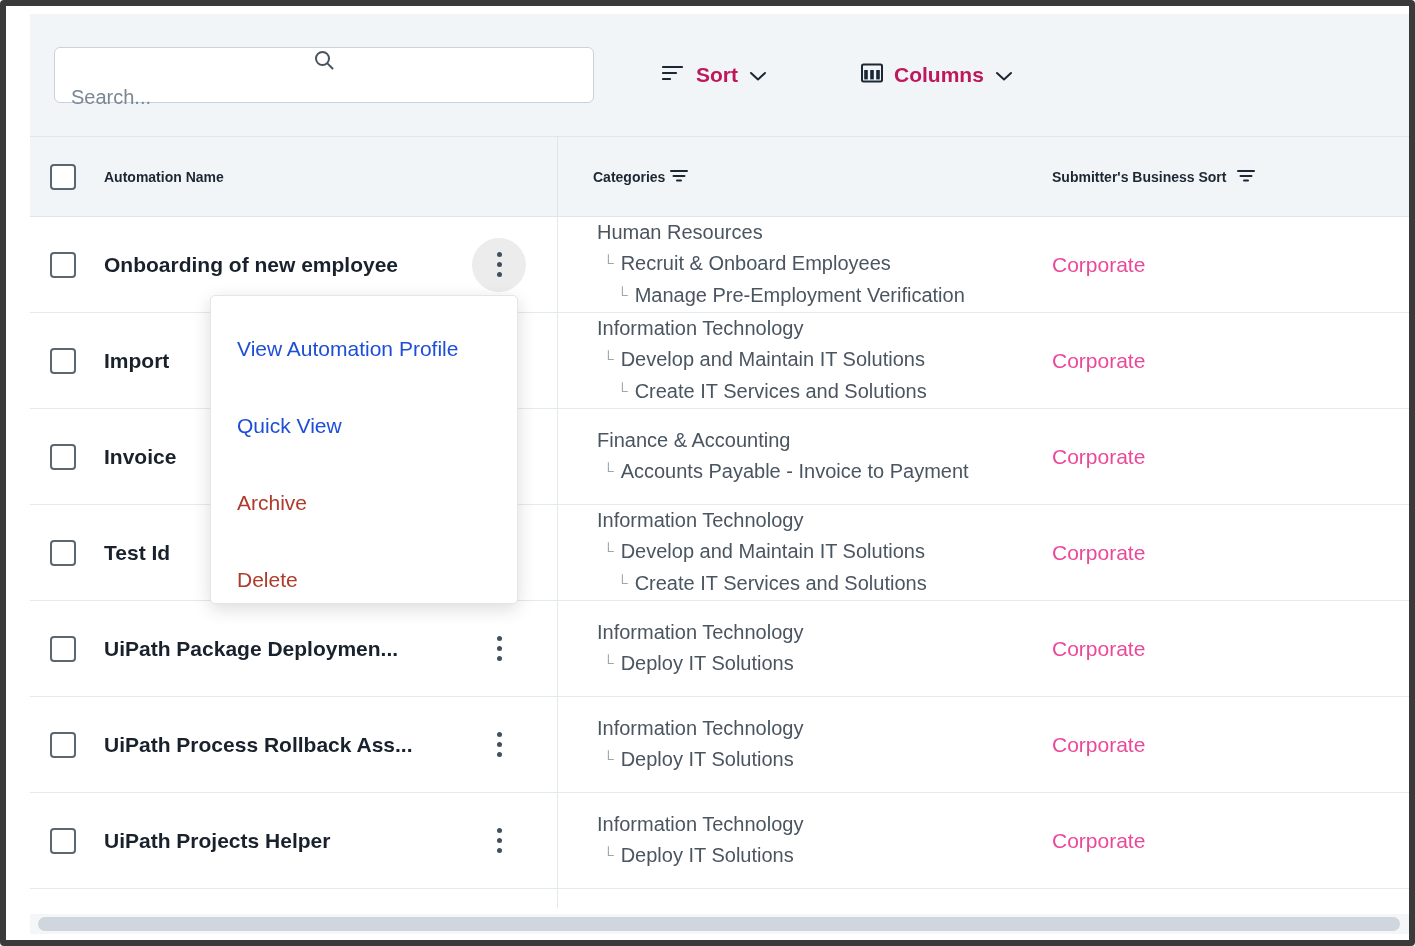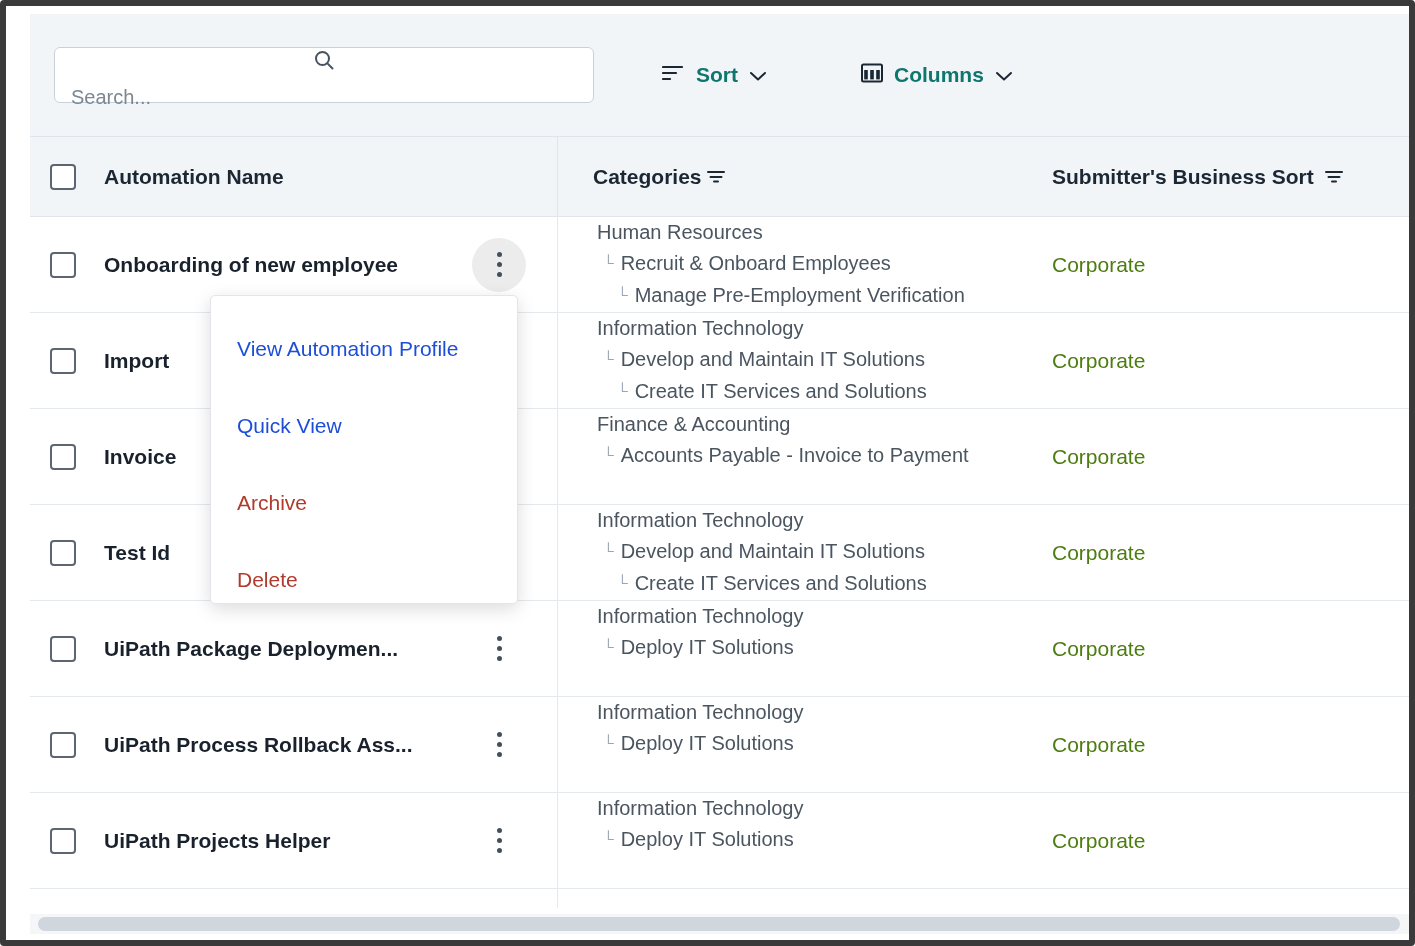--- a/index.html
+++ b/index.html
@@ -70,21 +70,21 @@
   .tb-btn {
     display: flex;
     align-items: center;
     gap: 11px;
     background: transparent;
     border: none;
     cursor: pointer;
     font-family: "Liberation Sans", sans-serif;
     font-size: 21px;
     font-weight: bold;
-    color: #0f766e;
+    color: #be185d;
     padding: 6px 8px;
   }
   #sort-button { margin-left: 60px; }
   #columns-button { margin-left: 78px; }
 
   
   #table-wrap {
     position: absolute;
     left: 10px; top: 122px;
     width: 1379px; height: 772px;
@@ -97,54 +97,54 @@
     height: 81px;
     background: #f2f5f8;
     border-top: 1px solid #dfe5eb;
     border-bottom: 1px solid #dfe5eb;
     align-items: center;
   }
   .th {
     display: flex;
     align-items: center;
     height: 100%;
-    font-size: 21px;
+    font-size: 14px;
     font-weight: bold;
     color: #1b2733;
   }
   .th-name  { width: 528px; padding-left: 20px; gap: 28px; border-right: 1px solid #dfe5eb; }
   .th-cat   { width: 482px; padding-left: 35px; gap: 4px; }
   .th-bu    { flex: 1;      padding-left: 12px; gap: 10px; }
 
   .row {
     display: flex;
     border-bottom: 1px solid #e4e9ee;
     min-height: 96px;
   }
   .cell { display: flex; align-items: center; }
   .cell-name {
     width: 528px;
     padding-left: 20px;
     gap: 28px;
     border-right: 1px solid #e4e9ee;
     position: relative;
   }
-  .cell-cat  { width: 482px; padding-left: 35px; flex-direction: column; align-items: flex-start; justify-content: flex-start; }
+  .cell-cat  { width: 482px; padding-left: 35px; flex-direction: column; align-items: flex-start; justify-content: center; }
   .cell-bu   { flex: 1;      padding-left: 12px; }
 
   .row-title {
     font-size: 21px;
     font-weight: bold;
     color: #19222c;
     white-space: nowrap;
     overflow: hidden;
     flex: 1;
   }
 
-  .bu-text { font-size: 21px; color: #4d7c0f; }
+  .bu-text { font-size: 21px; color: #ec4899; }
 
   .cat-line  { font-size: 20px; color: #4a5560; line-height: 31px; white-space: nowrap; }
   .cat-l1 { padding-left: 4px; }
   .cat-l2 { padding-left: 10px; }
   .cat-l3 { padding-left: 24px; }
   .corner { color: #9aa5b0; font-size: 15px; margin-right: 7px; position: relative; top: -2px; }
 
   
   .cb {
     width: 26px; height: 26px;

